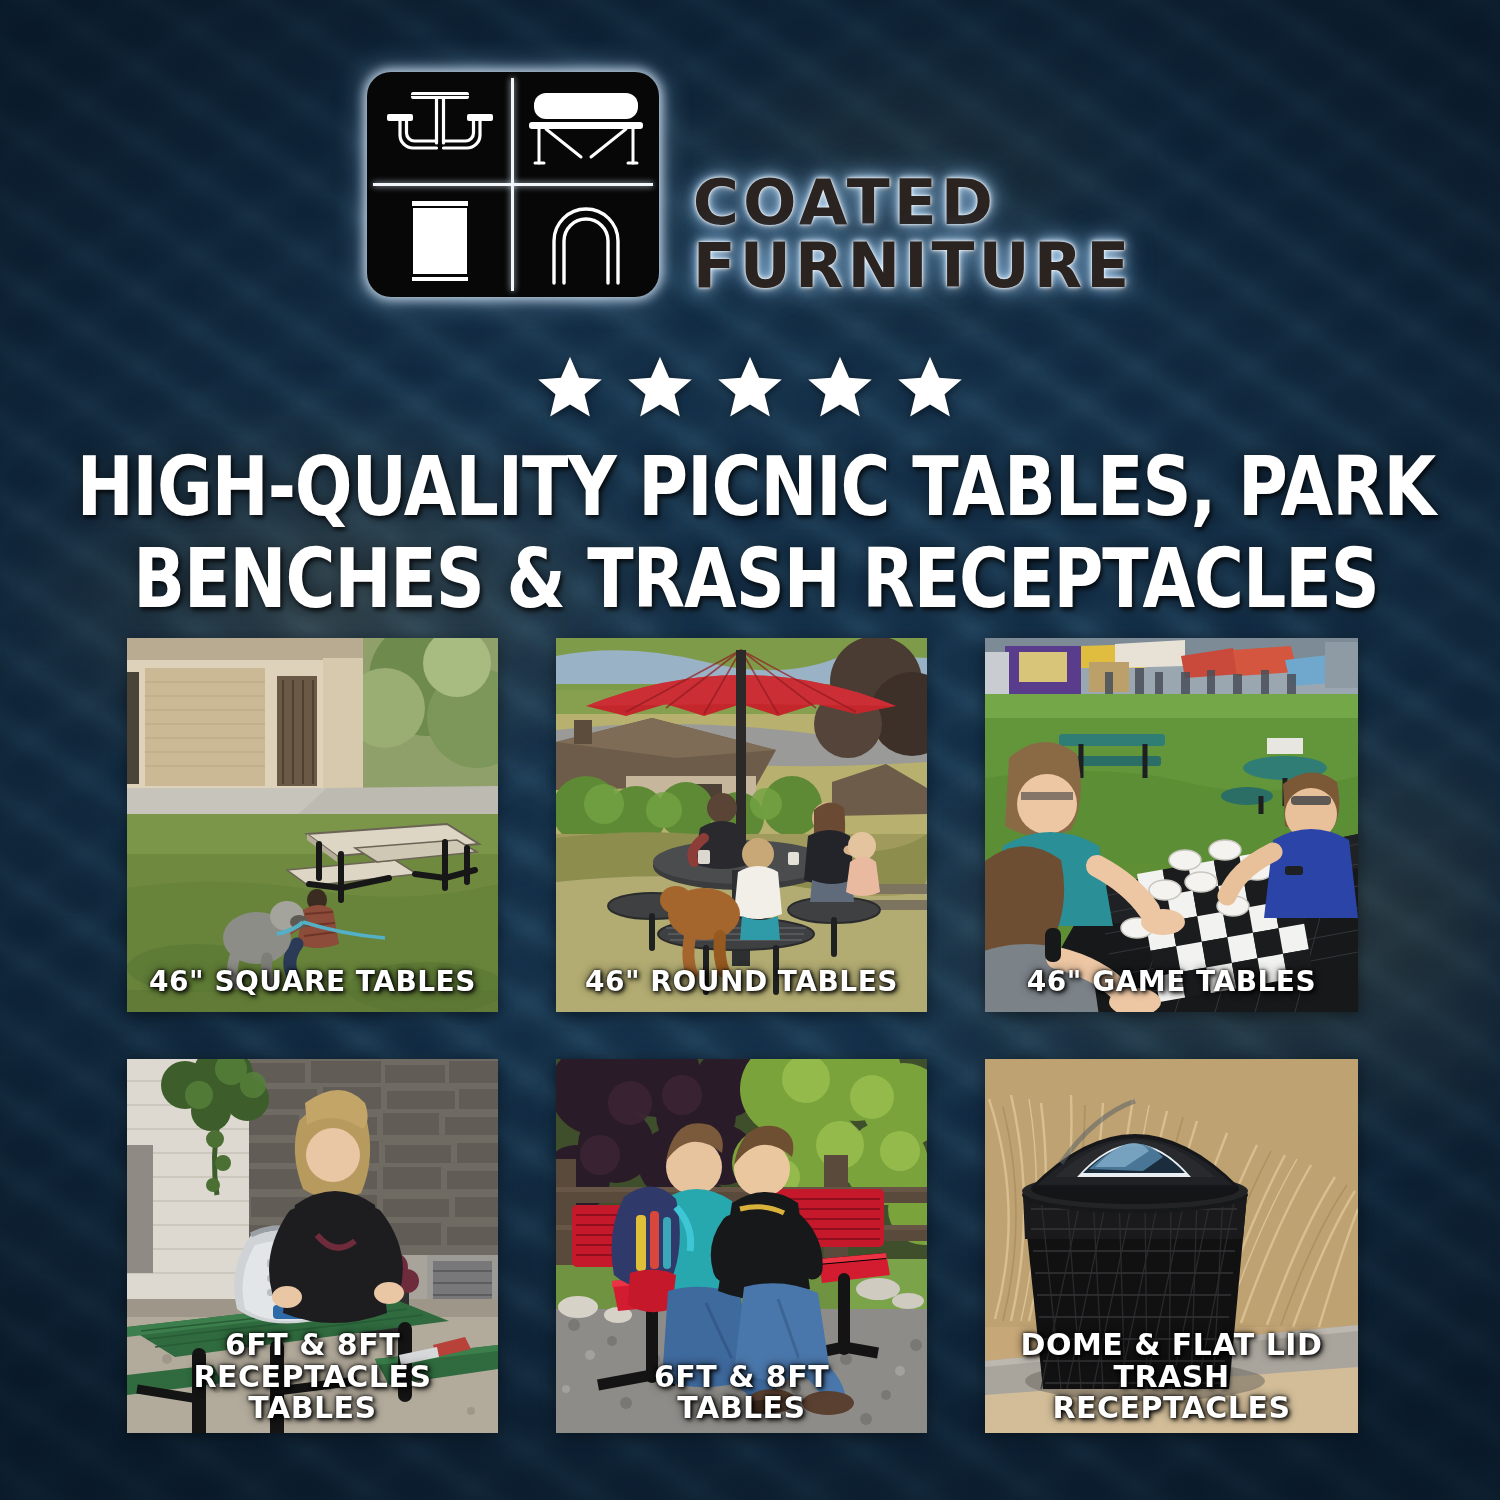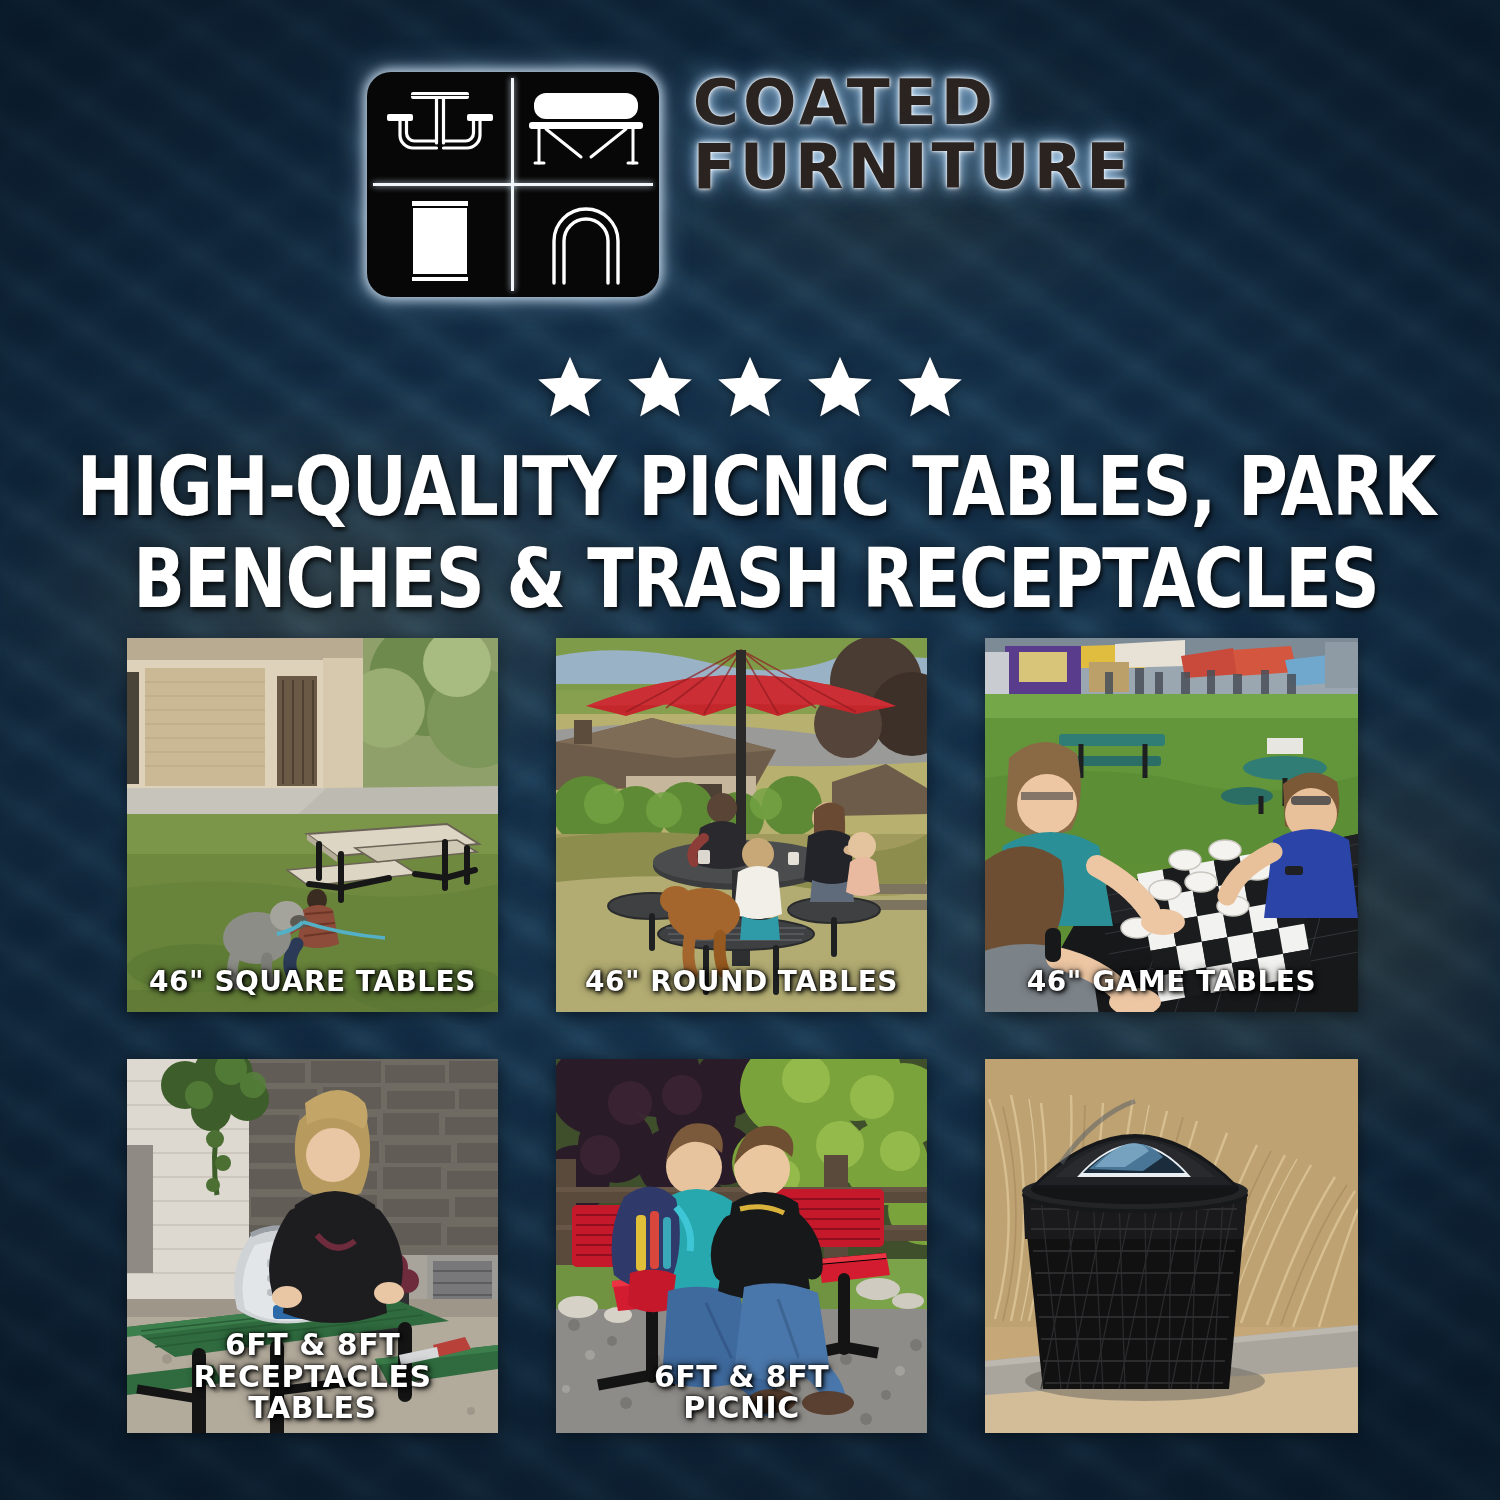--- a/index.html
+++ b/index.html
@@ -51,21 +51,21 @@
   #bg .vig {
     position:absolute; inset:0;
     background:radial-gradient(ellipse 1100px 900px at 50% 48%, rgba(0,0,0,0) 38%, rgba(3,12,22,0.62) 100%);
   }
 
   #page { position:relative; z-index:2; width:1500px; height:1500px; }
 
   
   .logo-row {
     position:absolute; left:0; right:0; top:72px;
-    display:flex; align-items:flex-start; justify-content:center; gap:34px;
+    display:flex; align-items:flex-end; justify-content:center; gap:34px;
   }
   .logo-mark {
     width:292px; height:225px; background:#070707; border-radius:24px;
     box-shadow:0 0 11px 3px rgba(225,240,255,0.80), 0 0 26px 7px rgba(150,195,235,0.38);
     position:relative; flex:0 0 auto;
   }
   .logo-mark .vline { position:absolute; left:50%; top:6px; bottom:6px; width:3px; margin-left:-1.5px;
     background:#f2f6fa; box-shadow:0 0 6px rgba(220,238,255,.9); }
   .logo-mark .hline { position:absolute; top:50%; left:6px; right:6px; height:3px; margin-top:-1.5px;
     background:#f2f6fa; box-shadow:0 0 6px rgba(220,238,255,.9); }
@@ -876,21 +876,21 @@
             <ellipse cx="216" cy="342" rx="24" ry="12"></ellipse>
               <ellipse cx="272" cy="344" rx="26" ry="12"></ellipse>
           </g>
           <g fill="#3c2a1e">
               <ellipse cx="206" cy="348" rx="16" ry="7"></ellipse>
             </g>
         </svg>
       </div>
       <div class="caption">
         <span>6FT &amp; 8FT</span>
-        <span class="l2">PICNIC</span>
+        <span class="l2">TABLES</span>
       </div>
     </div>
 
     <div class="tile two-line">
       <div class="scene">
         <svg width="373" height="374" viewBox="0 0 373 374" preserveAspectRatio="none">
           <rect width="373" height="374" fill="#c6a878"></rect>
 
           <g fill="#5d86ad" opacity=".85">
             <ellipse cx="60" cy="16" rx="54" ry="18"></ellipse>
@@ -960,16 +960,20 @@
 
             <path d="M92 118 Q150 52 206 118 Z" fill="#e9eef2"></path>
             <path d="M98 114 Q150 60 200 114 Z" fill="#1b2d3d"></path>
             <path d="M104 110 Q150 66 178 98 L158 112 Z" fill="#4f7ea0" opacity=".9"></path>
             <path d="M110 108 Q146 70 164 92 L140 108 Z" fill="#82aecb" opacity=".8"></path>
 
             <path d="M76 104 Q110 56 150 42" stroke="#5a6068" stroke-width="5" fill="none" opacity=".55"></path>
           </g>
         </svg>
       </div>
+      <div class="caption">
+        <span>DOME &amp; FLAT LID</span>
+        <span class="l2">TRASH RECEPTACLES</span>
+      </div>
     </div>
 
   </div>
 </div>
 
 </body></html>

